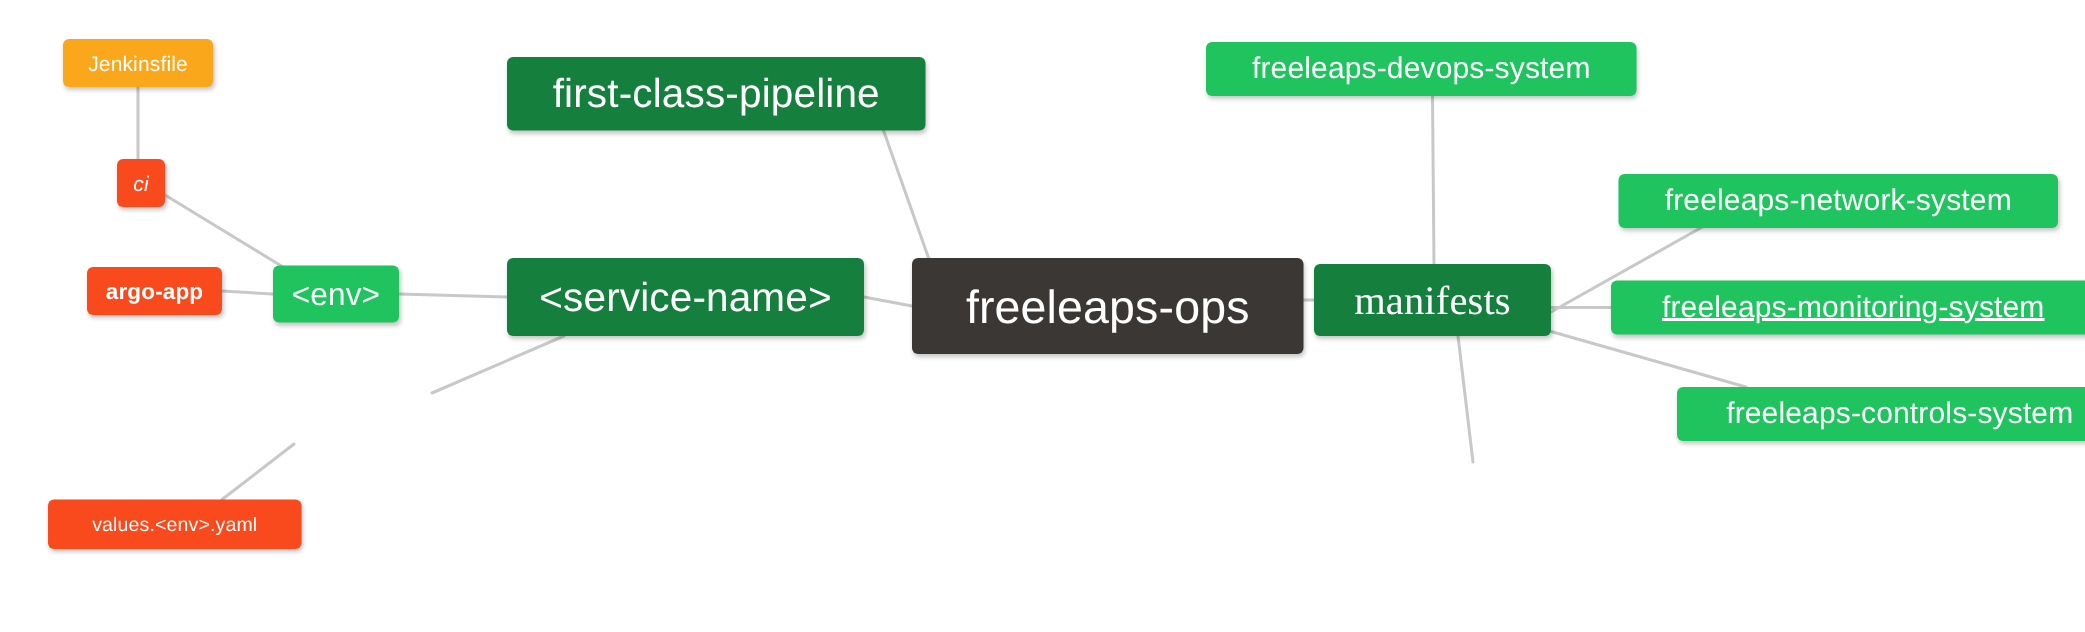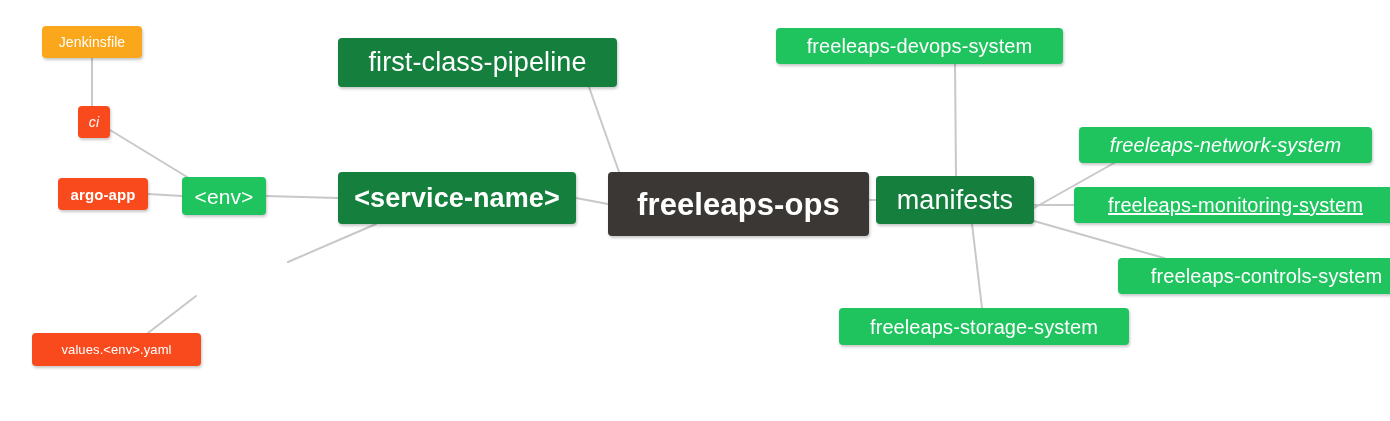--- a/index.html
+++ b/index.html
@@ -36,21 +36,21 @@
     justify-content: center;
     color: #ffffff;
     border-radius: 4px;
     white-space: nowrap;
     line-height: 1;
     box-shadow: 1px 2px 3px rgba(0,0,0,0.22);
     text-align: center;
     letter-spacing: 0.1px;
     padding: 0 10px;
   }
-  .node.root      { background: #3b3734; font-weight: bold; }
+  .node.root      { background: #3b3734; }
   .node.branch    { background: #15803d; }
   .node.green     { background: #1fc45f; }
   .node.orange    { background: #fba71b; }
   .node.red       { background: #f94a1e; }
 </style>
 </head>
 <body>
 
 <div id="mindmap">
   <svg id="edges" viewBox="0 0 1390 421" width="1390" height="421" xmlns="http://www.w3.org/2000/svg">
@@ -68,21 +68,20 @@
       <line x1="1010" y1="205" x2="1050" y2="205" stroke="#c8c8c8" stroke-width="2" stroke-linecap="round"></line>
       <line x1="1010" y1="221" x2="1140" y2="258" stroke="#c8c8c8" stroke-width="2" stroke-linecap="round"></line>
       <line x1="948" y1="224" x2="958" y2="308" stroke="#c8c8c8" stroke-width="2" stroke-linecap="round"></line>
     </svg>
 <div class="node orange" style="left: 18px; top: 26px; width: 100px; height: 32px; font-size: 14px;">Jenkinsfile</div>
     <div class="node red" style="left: 54px; top: 106px; width: 32px; height: 32px; font-size: 14px; font-style: italic;">ci</div>
     <div class="node red" style="left: 34px; top: 178px; width: 90px; height: 32px; font-size: 15px; font-weight: bold;">argo-app</div>
     <div class="node green" style="left: 158px; top: 177px; width: 84px; height: 38px; font-size: 21px;">&lt;env&gt;</div>
     <div class="node red" style="left: 8px; top: 333px; width: 169px; height: 33px; font-size: 13px;">values.&lt;env&gt;.yaml</div>
     <div class="node branch" style="left: 314px; top: 38px; width: 279px; height: 49px; font-size: 27px;">first-class-pipeline</div>
-    <div class="node branch" style="left: 314px; top: 172px; width: 238px; height: 52px; font-size: 27px; font-weight: bold;">&lt;service-name&gt;</div>
+    <div class="node branch" style="left: 314px; top: 172px; width: 238px; height: 52px; font-size: 27px;">&lt;service-name&gt;</div>
     <div class="node root" style="left: 584px; top: 172px; width: 261px; height: 64px; font-size: 31px;">freeleaps-ops</div>
-    <div class="node branch" style="left: 852px; top: 176px; width: 158px; height: 48px; font-size: 27px;">manifests</div>
-    <div class="node green" style="left: 752px; top: 28px; width: 287px; height: 36px; font-size: 20px; text-align: right;">freeleaps-devops-system</div>
-    <div class="node green" style="left: 1055px; top: 127px; width: 293px; height: 36px; font-size: 20px; font-style: italic;">freeleaps-network-system</div>
+    <div class="node branch" style="left: 852px; top: 176px; width: 158px; height: 48px; font-size: 27px; font-family: Liberation Serif, serif;">manifests</div>
+    <div class="node green" style="left: 780px; top: 28px; width: 287px; height: 36px; font-size: 20px; text-align: right;">freeleaps-devops-system</div>
+    <div class="node green" style="left: 1055px; top: 116px; width: 293px; height: 36px; font-size: 20px;">freeleaps-network-system</div>
     <div class="node green" style="left: 1050px; top: 187px; width: 323px; height: 36px; font-size: 20px; text-decoration: underline;">freeleaps-monitoring-system</div>
     <div class="node green" style="left: 1094px; top: 258px; width: 297px; height: 36px; font-size: 20px;">freeleaps-controls-system</div>
-    <div class="node green" style="left: 815px; top: 308px; width: 290px; height: 37px; font-size: 20px;">freeleaps-storage-system</div>
   </div>
 
 </body></html>

